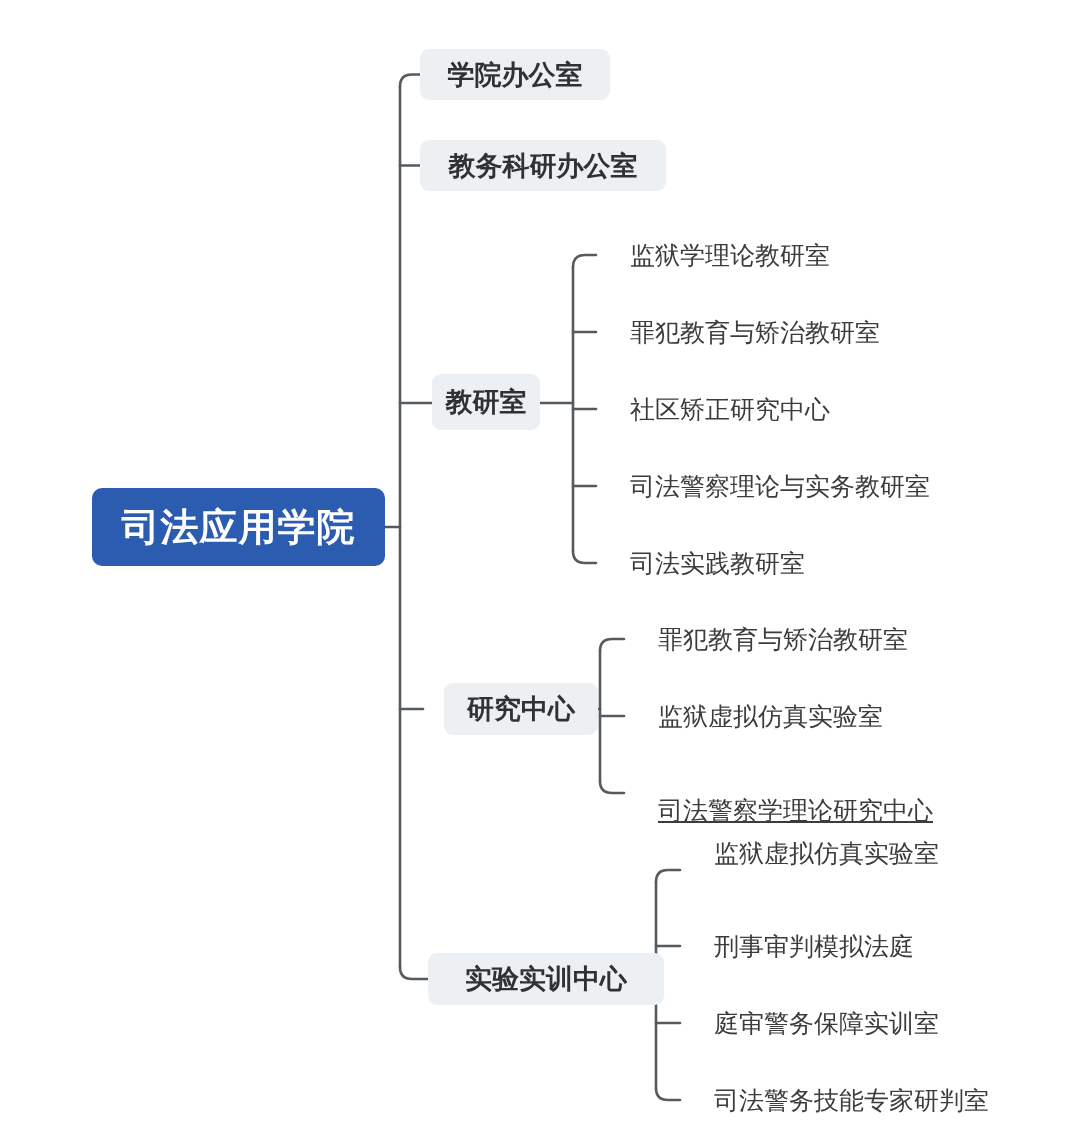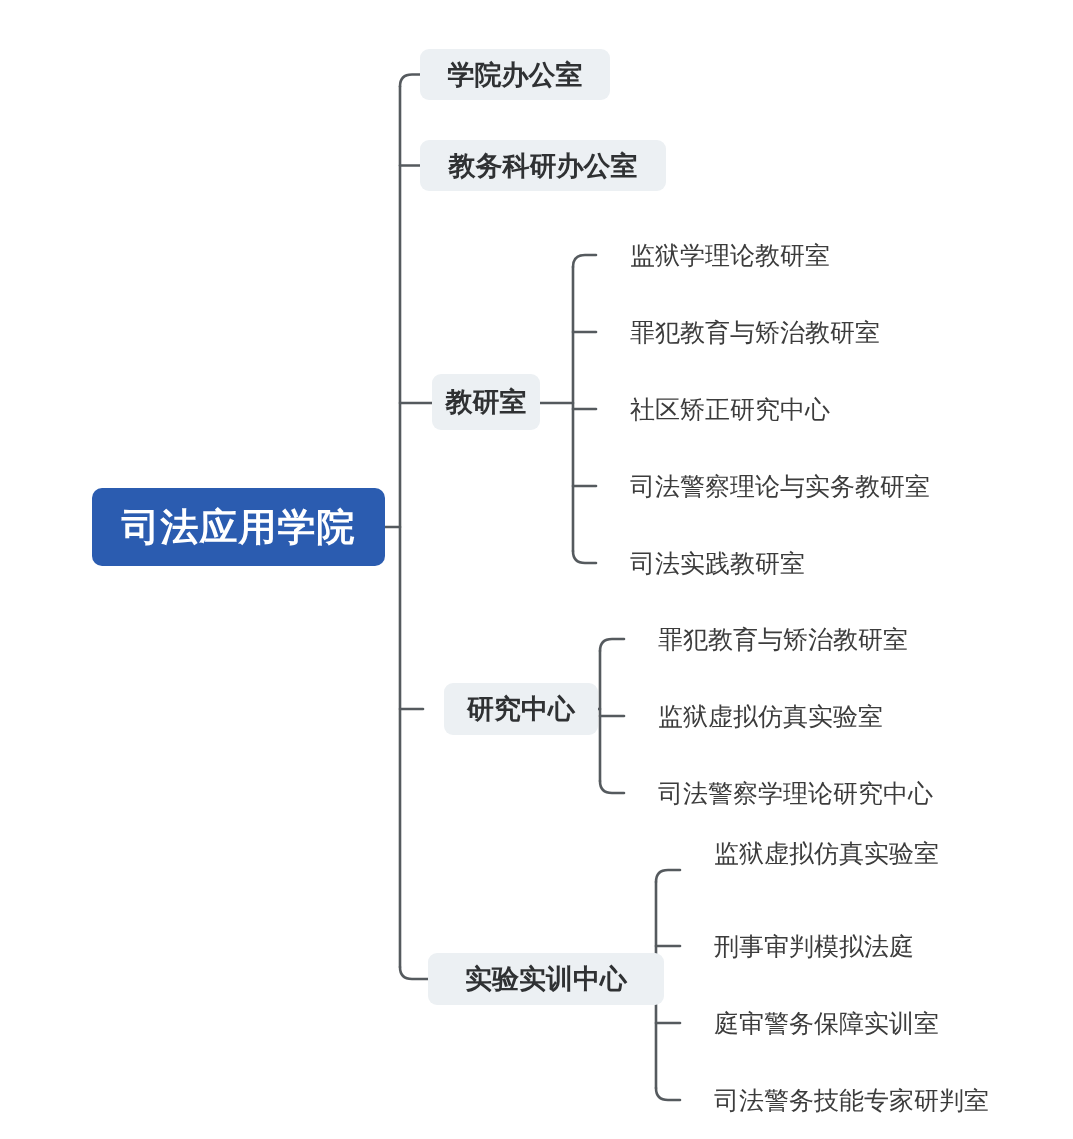--- a/index.html
+++ b/index.html
@@ -129,21 +129,21 @@
       </div>
       <div class="node node-branch" style="left: 423px; top: 683px; width: 154px; height: 52px; margin-left: 21px;">
         <span class="node-text">研究中心</span>
       </div>
       <div class="node node-leaf" style="left: 624px; top: 622px; height: 34px;">
         <span class="leaf-text">罪犯教育与矫治教研室</span>
       </div>
       <div class="node node-leaf" style="left: 624px; top: 699px; height: 34px;">
         <span class="leaf-text">监狱虚拟仿真实验室</span>
       </div>
-      <div class="node node-leaf" style="left: 624px; top: 776px; height: 34px;">
+      <div class="node node-leaf" style="left: 624px; top: 793px; height: 34px; text-decoration: underline;">
         <span class="leaf-text">司法警察学理论研究中心</span>
       </div>
       <div class="node node-branch" style="left: 428px; top: 953px; width: 236px; height: 52px;">
         <span class="node-text">实验实训中心</span>
       </div>
       <div class="node node-leaf" style="left: 680px; top: 836px; height: 34px;">
         <span class="leaf-text">监狱虚拟仿真实验室</span>
       </div>
       <div class="node node-leaf" style="left: 680px; top: 929px; height: 34px;">
         <span class="leaf-text">刑事审判模拟法庭</span>

